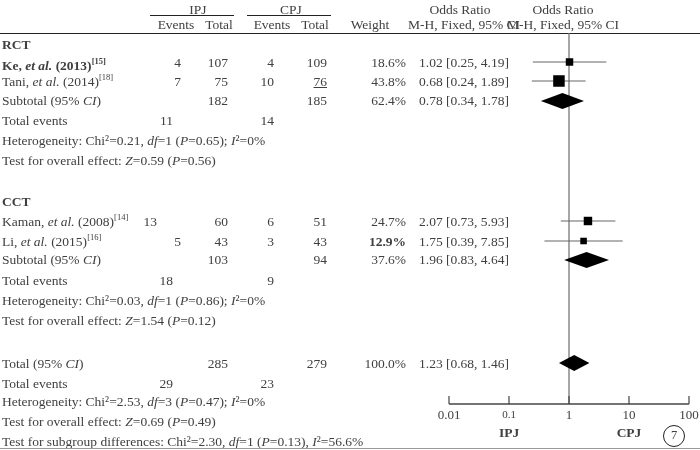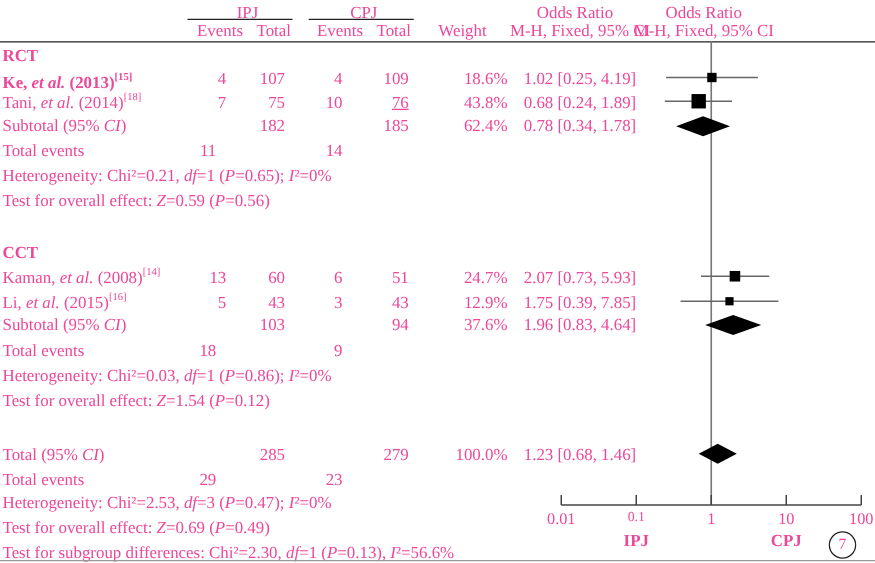--- a/index.html
+++ b/index.html
@@ -1,17 +1,17 @@
 <!DOCTYPE html>
 <html><head>
 <meta charset="utf-8">
 <style>
   html,body{margin:0;padding:0;background:#fff;}
   .fig{position:relative;width:700px;height:450px;background:#fff;overflow:hidden;
-       font-family:"Liberation Serif","DejaVu Serif",serif;font-size:13.5px;color:#ec4899;}
+       font-family:"Liberation Serif","DejaVu Serif",serif;font-size:13.5px;color:#404040;}
   .cell{position:absolute;white-space:nowrap;line-height:15px;}
   .ctr{text-align:center;}
   .rt{text-align:right;}
   .bold{font-weight:bold;}
   .hline{position:absolute;background:#222;height:1px;}
   sup.ref{font-size:8.5px;line-height:0;vertical-align:6px;letter-spacing:0;}
   svg{position:absolute;top:0;left:0;}
   .badge{position:absolute;width:20px;height:20px;border:1.4px solid #222;border-radius:50%;
          text-align:center;line-height:19px;font-size:12.5px;}
 </style>
@@ -58,32 +58,32 @@
       <div class="cell rt" style="top: 93px; right: 373px;">185</div>
       <div class="cell rt" style="top: 93px; right: 294px;">62.4%</div>
       <div class="cell ctr" style="top: 93px; left: 404px; width: 120px;">0.78 [0.34, 1.78]</div>
       <div class="cell" style="top: 113px; left: 2px;">Total events</div>
       <div class="cell rt" style="top: 113px; right: 527px;">11</div>
       <div class="cell rt" style="top: 113px; right: 426px;">14</div>
       <div class="cell" style="top: 133px; left: 2px;">Heterogeneity: Chi²=0.21, <i>df</i>=1 (<i>P</i>=0.65); <i>I</i>²=0%</div>
       <div class="cell" style="top: 153px; left: 2px;">Test for overall effect: <i>Z</i>=0.59 (<i>P</i>=0.56)</div>
       <div class="cell bold" style="top: 194px; left: 2px;">CCT</div>
       <div class="cell" style="top: 214px; left: 2px;">Kaman, <i>et al.</i> (2008)<sup class="ref">[14]</sup></div>
-      <div class="cell rt" style="top: 214px; right: 519px;">13</div>
+      <div class="cell rt" style="top: 214px; right: 543px;">13</div>
       <div class="cell rt" style="top: 214px; right: 472px;">60</div>
       <div class="cell rt" style="top: 214px; right: 426px;">6</div>
       <div class="cell rt" style="top: 214px; right: 373px;">51</div>
       <div class="cell rt" style="top: 214px; right: 294px;">24.7%</div>
       <div class="cell ctr" style="top: 214px; left: 404px; width: 120px;">2.07 [0.73, 5.93]</div>
       <div class="cell" style="top: 234px; left: 2px;">Li, <i>et al.</i> (2015)<sup class="ref">[16]</sup></div>
       <div class="cell rt" style="top: 234px; right: 519px;">5</div>
       <div class="cell rt" style="top: 234px; right: 472px;">43</div>
       <div class="cell rt" style="top: 234px; right: 426px;">3</div>
       <div class="cell rt" style="top: 234px; right: 373px;">43</div>
-      <div class="cell rt" style="top: 234px; right: 294px;">12.9%</div>
+      <div class="cell rt" style="top: 234px; right: 294px; font-weight: bold;">12.9%</div>
       <div class="cell ctr" style="top: 234px; left: 404px; width: 120px;">1.75 [0.39, 7.85]</div>
       <div class="cell" style="top: 252px; left: 2px;">Subtotal (95% <i>CI</i>)</div>
       <div class="cell rt" style="top: 252px; right: 472px;">103</div>
       <div class="cell rt" style="top: 252px; right: 373px;">94</div>
       <div class="cell rt" style="top: 252px; right: 294px;">37.6%</div>
       <div class="cell ctr" style="top: 252px; left: 404px; width: 120px;">1.96 [0.83, 4.64]</div>
       <div class="cell" style="top: 273px; left: 2px;">Total events</div>
       <div class="cell rt" style="top: 273px; right: 527px;">18</div>
       <div class="cell rt" style="top: 273px; right: 426px;">9</div>
       <div class="cell" style="top: 293px; left: 2px;">Heterogeneity: Chi²=0.03, <i>df</i>=1 (<i>P</i>=0.86); <i>I</i>²=0%</div>

